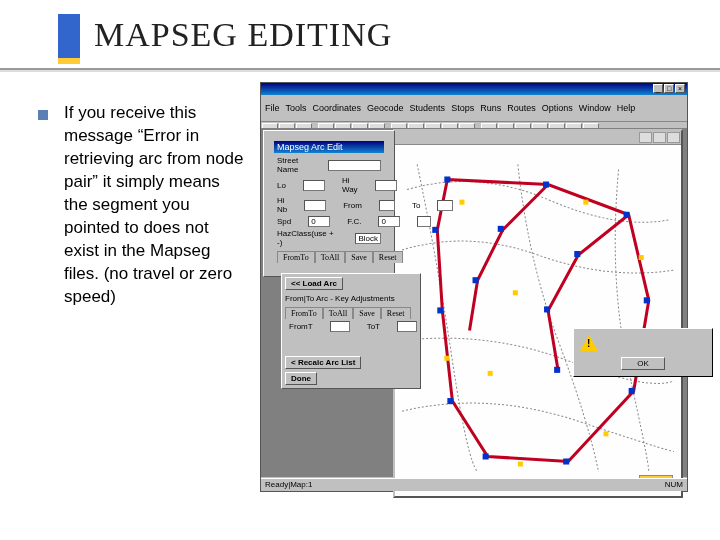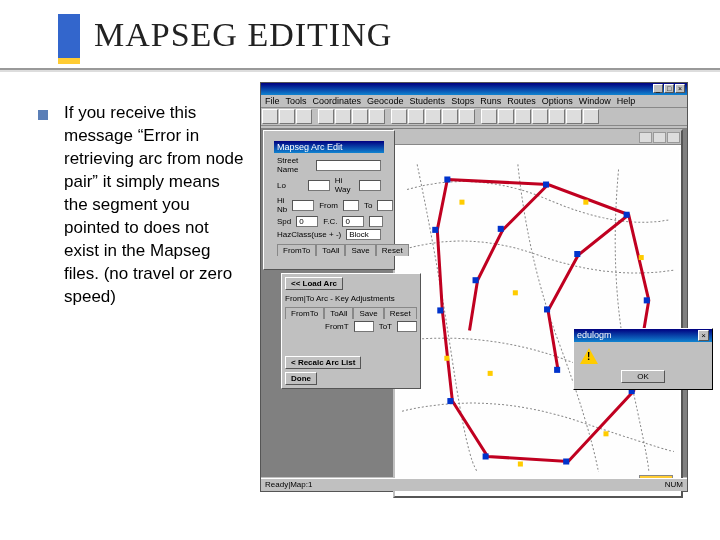--- a/index.html
+++ b/index.html
@@ -84,21 +84,21 @@
   .wbtn div {
     width: 10px; height: 9px;
     background: #c0c0c0;
     border: 1px solid #fff;
     border-right-color:#555;border-bottom-color:#555;
     font-size: 7px; line-height: 7px; text-align: center;
     color:#000;
   }
   .menubar {
     background:#c0c0c0;
-    padding: 1px 4px;
+    padding: 8px 4px;
     font-size: 9px;
     display:flex; gap:6px;
     border-bottom:1px solid #888;
   }
   .toolbar {
     background:#c0c0c0;
     height: 18px;
     border-bottom:1px solid #888;
     display:flex; gap:1px; padding:1px;
   }
@@ -153,33 +153,33 @@
     width:132px;
     background:#c0c0c0;
     border:1px solid #fff;border-right-color:#555;border-bottom-color:#555;
     padding:13px;
     font-size:8px;
   }
   .arcpanel .hd {
     background:linear-gradient(#000080,#1084d0);
     color:#fff;font-size:9px;padding:1px 3px;margin:-3px -3px 3px -3px;
   }
-  .row {display:flex;gap:5px;align-items:center;margin:2px 0;}
+  .row {display:flex;gap:17px;align-items:center;margin:2px 0;}
   .lbl {width:34px;}
   .fld {
     flex:1;height:11px;background:#fff;border:1px solid #777;
     border-top-color:#555;border-left-color:#555;
     font-size:8px;padding:0 2px;line-height:10px;color:#000;
   }
   .btn {
     background:#c0c0c0;border:1px solid #fff;
     border-right-color:#555;border-bottom-color:#555;
     font-size:8px;padding:1px 5px;display:inline-block;
   }
-  .tabs {display:flex;margin-top:4px;}
+  .tabs {display:flex;margin-top:4px;font-family:Liberation Serif, serif;}
   .tab {
     border:1px solid #888;border-bottom:none;
     padding:1px 5px;font-size:8px;background:#c0c0c0;
   }
   
   .adjpanel {
     position:absolute;
     left:20px; top:145px;
     width:140px;
     background:#c0c0c0;
@@ -391,24 +391,20 @@
         <div class="fld" style="flex:0 0 20px"></div>
         <span>ToT</span>
         <div class="fld" style="flex:0 0 20px"></div>
       </div>
       <div style="height:22px"></div>
       <div class="center"><span class="btn">&lt; Recalc Arc List</span></div>
       <div class="center" style="margin-top:3px"><span class="btn">Done</span></div>
     </div>
 
     <div class="errdlg">
-      <div class="et">
-        <span>edulogm</span>
-        <span style="background:#c0c0c0;color:#000;width:11px;text-align:center;border:1px solid #fff;border-right-color:#555;border-bottom-color:#555;font-size:8px;line-height:9px;">×</span>
-      </div>
       <div class="eb">
         <div class="warnicon"></div>
       </div>
       <span class="btn ok">OK</span>
     </div>
 
   </div>
 
   <div class="statusbar">
     <span>Ready|Map:1</span>

